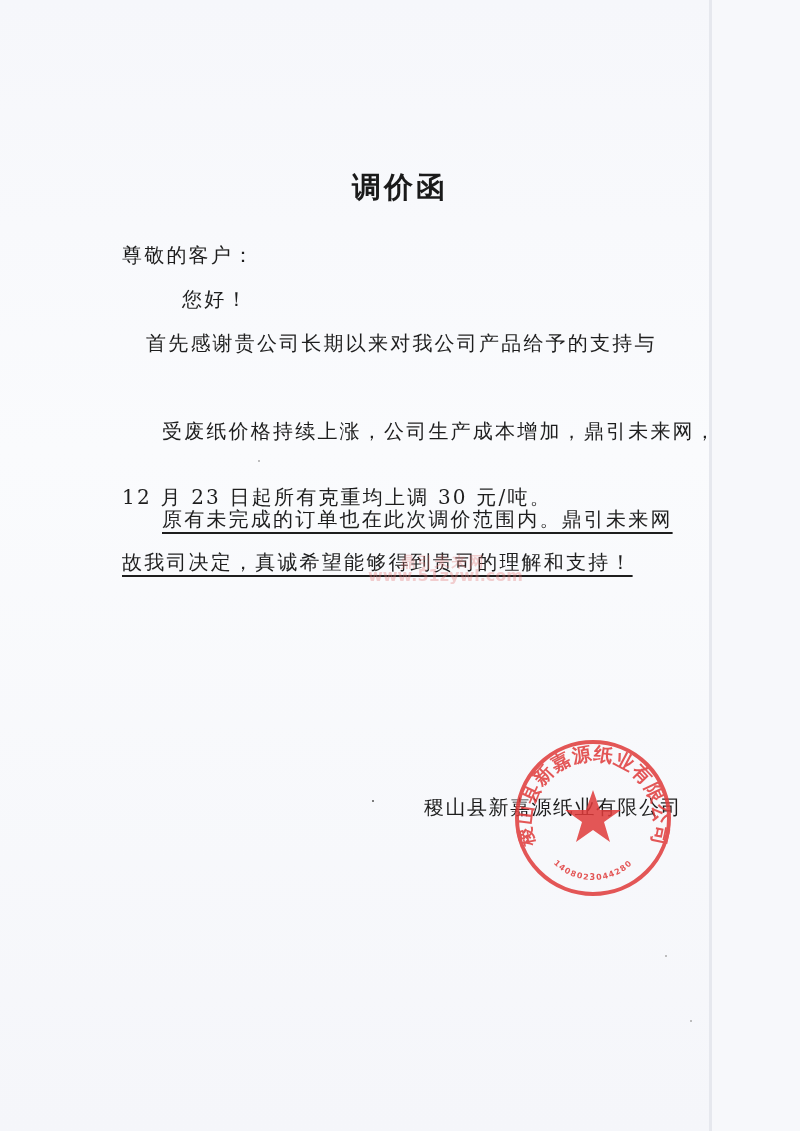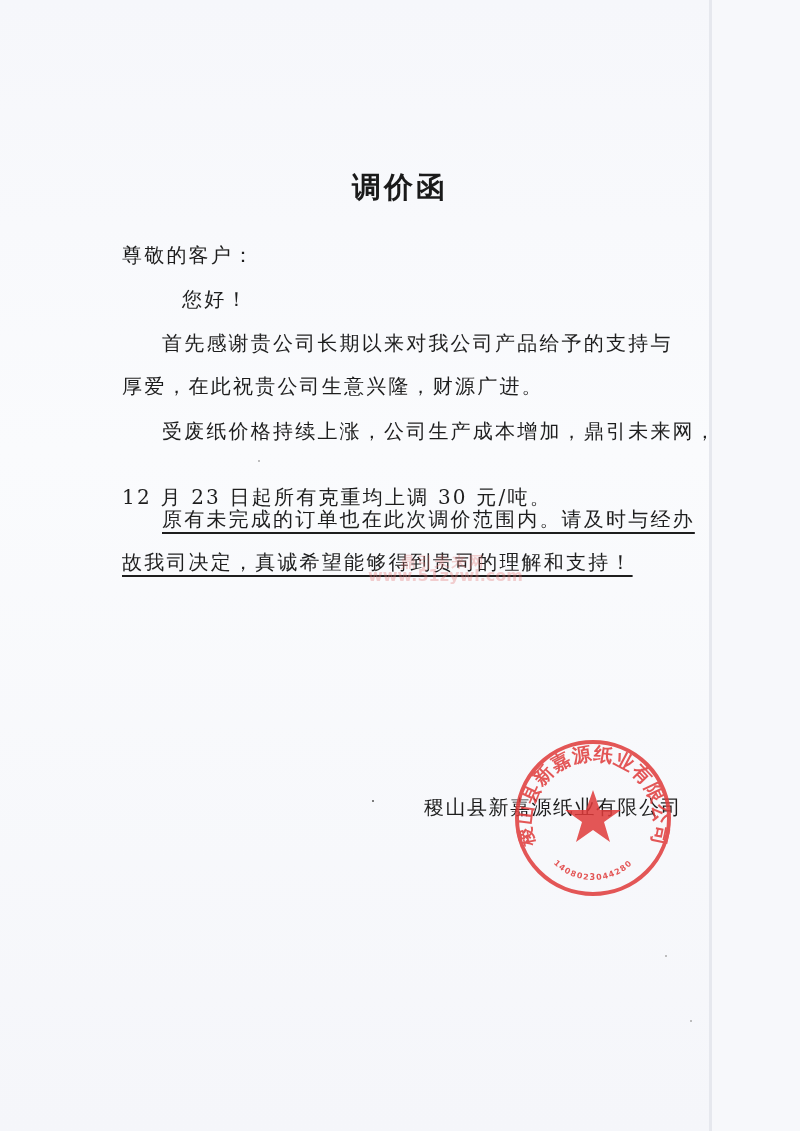--- a/index.html
+++ b/index.html
@@ -98,27 +98,26 @@
 
 <div class="page">
   <div class="page-edge"></div>
 
   <div class="title">调价函</div>
 
   <div class="line" style="left:122px; top:242px;">尊敬的客户：</div>
 
   <div class="line" style="left:162px; top:286px;margin-left:20px;">您好！</div>
 
-  <div class="line" style="left:162px; top:330px;">首先感谢贵公司长期以来对我公司产品给予的支持与</div>
-  <div class="line" style="left:122px; top:373px;">厚爱，在此祝贵公司生意兴隆，财源广进。</div>
+  <div class="line" style="left:146px; top:330px;">首先感谢贵公司长期以来对我公司产品给予的支持与</div>
 
   <div class="line" style="left:162px; top:418px;">受废纸价格持续上涨，公司生产成本增加，鼎引未来网，</div>
   <div class="line" style="left:122px; top:484px;">12 月 23 日起所有克重均上调 30 元/吨。</div>
 
-  <div class="line underlined" style="left:162px; top:506px;">原有未完成的订单也在此次调价范围内。请及时与经办</div>
+  <div class="line underlined" style="left:162px; top:506px;">原有未完成的订单也在此次调价范围内。鼎引未来网</div>
   <div class="line underlined" style="left:122px; top:549px;">故我司决定，真诚希望能够得到贵司的理解和支持！</div>
 
   <div class="watermark">
     <div class="wm-top">鼎引未来网</div>
     <div class="wm-url">www.51zywl.com</div>
   </div>
 
   <div class="signature" style="left:424px; top:794px;">稷山县新嘉源纸业有限公司</div>
 
   <div class="stamp">

